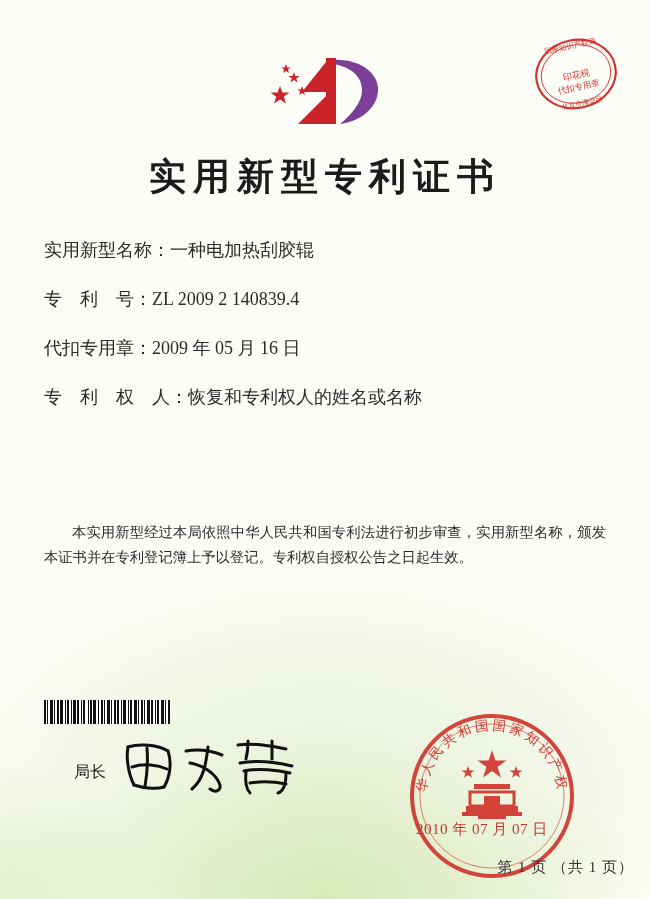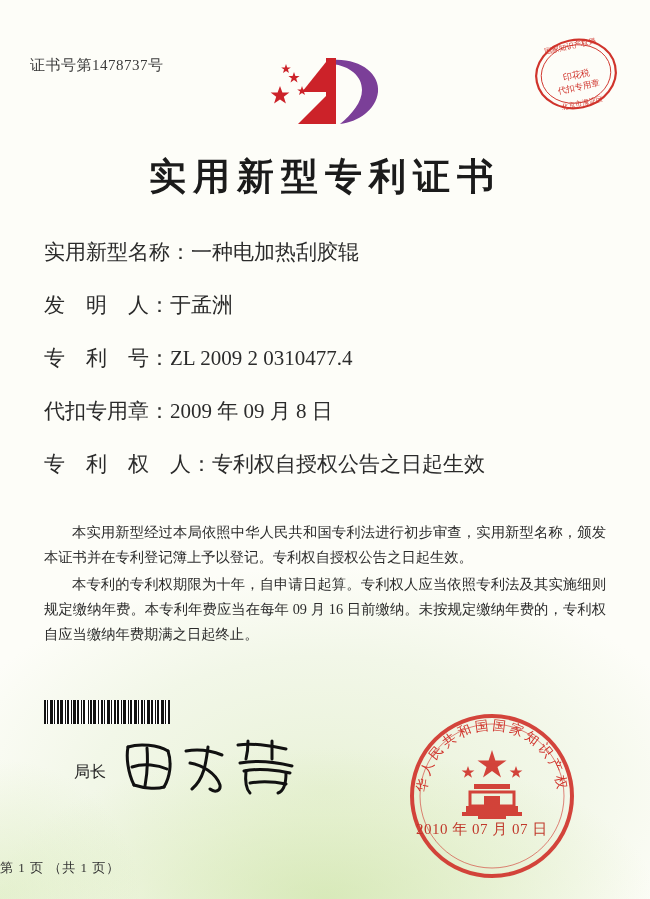--- a/index.html
+++ b/index.html
@@ -83,21 +83,21 @@
   }
 
   
   .fields {
     position: absolute;
     left: 44px;
     top: 238px;
     width: 560px;
   }
   .field-row {
-    font-size: 21px;
+    font-size: 18px;
     color: #2b2b2b;
     margin-bottom: 25px;
     white-space: nowrap;
   }
   .field-label {
     display: inline-block;
   }
   .field-value {
     display: inline-block;
   }
@@ -166,35 +166,34 @@
     letter-spacing: 0.5px;
     font-family: "Liberation Serif", serif;
     white-space: nowrap;
   }
 
   
   .footer {
     position: absolute;
     left: 0; right: 16px;
     bottom: 22px;
-    text-align: left;
-    font-size: 13px;
+    text-align: right;
+    font-size: 15px;
     color: #333;
     letter-spacing: 1px;
   }
 </style>
 </head>
 <body>
 
 <div class="page">
 
   <div class="bottom-wash"></div>
   <div class="left-wash"></div>
 
-  <div class="cert-no">证书号第1478737号</div>
 
   <div class="logo">
     <svg viewBox="0 0 120 78" width="120" height="78" xmlns="http://www.w3.org/2000/svg">
 
       <path d="M64 8 C92 6, 112 22, 110 40 C108 58, 90 70, 72 72 C84 62, 94 50, 94 38 C94 24, 82 14, 64 12 Z" fill="#7b3f98"></path>
 
       <path d="M58 6 L68 6 L68 72 L58 72 Z" fill="#cc2229"></path>
       <path d="M58 10 L34 40 L58 40 Z" fill="#cc2229"></path>
       <path d="M58 44 L30 72 L58 72 Z" fill="#cc2229"></path>
 
@@ -220,36 +219,32 @@
     </svg>
   </div>
 
   <div class="doc-title">实用新型专利证书</div>
 
   <div class="fields">
     <div class="field-row">
       <span class="field-label">实用新型名称：</span><span class="field-value">一种电加热刮胶辊</span>
     </div>
     <div class="field-row">
-      <span class="field-label">发　明　人：</span><span class="field-value">于孟洲</span>
+      <span class="field-label">专　利　号：</span><span class="field-value">ZL 2009 2 140839.4</span>
     </div>
     <div class="field-row">
-      <span class="field-label">专　利　号：</span><span class="field-value">ZL 2009 2 0310477.4</span>
+      <span class="field-label">代扣专用章：</span><span class="field-value">2009 年 05 月 16 日</span>
     </div>
     <div class="field-row">
-      <span class="field-label">代扣专用章：</span><span class="field-value">2009 年 09 月 8 日</span>
-    </div>
-    <div class="field-row">
-      <span class="field-label">专　利　权　人：</span><span class="field-value">专利权自授权公告之日起生效</span>
+      <span class="field-label">专　利　权　人：</span><span class="field-value">恢复和专利权人的姓名或名称</span>
     </div>
   </div>
 
   <div class="body-text">
     <p>本实用新型经过本局依照中华人民共和国专利法进行初步审查，实用新型名称，颁发本证书并在专利登记簿上予以登记。专利权自授权公告之日起生效。</p>
-    <p>本专利的专利权期限为十年，自申请日起算。专利权人应当依照专利法及其实施细则规定缴纳年费。本专利年费应当在每年 09 月 16 日前缴纳。未按规定缴纳年费的，专利权自应当缴纳年费期满之日起终止。</p>
   </div>
 
   <div class="barcode">
     <i style="width:2px"></i><i style="width:1px;background:#fff"></i><i style="width:1px"></i><i style="width:2px;background:#fff"></i><i style="width:3px"></i><i style="width:1px;background:#fff"></i><i style="width:1px"></i><i style="width:2px;background:#fff"></i><i style="width:2px"></i><i style="width:1px;background:#fff"></i><i style="width:3px"></i><i style="width:2px;background:#fff"></i><i style="width:1px"></i><i style="width:1px;background:#fff"></i><i style="width:2px"></i><i style="width:2px;background:#fff"></i><i style="width:1px"></i><i style="width:1px;background:#fff"></i><i style="width:3px"></i><i style="width:1px;background:#fff"></i><i style="width:2px"></i><i style="width:2px;background:#fff"></i><i style="width:1px"></i><i style="width:1px;background:#fff"></i><i style="width:2px"></i><i style="width:3px;background:#fff"></i><i style="width:1px"></i><i style="width:1px;background:#fff"></i><i style="width:2px"></i><i style="width:1px;background:#fff"></i><i style="width:3px"></i><i style="width:2px;background:#fff"></i><i style="width:1px"></i><i style="width:2px;background:#fff"></i><i style="width:2px"></i><i style="width:1px;background:#fff"></i><i style="width:1px"></i><i style="width:2px;background:#fff"></i><i style="width:3px"></i><i style="width:1px;background:#fff"></i><i style="width:1px"></i><i style="width:2px;background:#fff"></i><i style="width:2px"></i><i style="width:1px;background:#fff"></i><i style="width:2px"></i><i style="width:2px;background:#fff"></i><i style="width:1px"></i><i style="width:1px;background:#fff"></i><i style="width:3px"></i><i style="width:2px;background:#fff"></i><i style="width:1px"></i><i style="width:1px;background:#fff"></i><i style="width:2px"></i><i style="width:2px;background:#fff"></i><i style="width:3px"></i><i style="width:1px;background:#fff"></i><i style="width:1px"></i><i style="width:2px;background:#fff"></i><i style="width:2px"></i><i style="width:1px;background:#fff"></i><i style="width:1px"></i><i style="width:2px;background:#fff"></i><i style="width:3px"></i><i style="width:1px;background:#fff"></i><i style="width:2px"></i><i style="width:2px;background:#fff"></i><i style="width:1px"></i><i style="width:1px;background:#fff"></i><i style="width:2px"></i><i style="width:2px;background:#fff"></i><i style="width:3px"></i><i style="width:1px;background:#fff"></i><i style="width:1px"></i><i style="width:2px;background:#fff"></i><i style="width:2px"></i>
   </div>
 
   <div class="sig-label">局长</div>
   <div class="signature">
     <svg viewBox="0 0 190 66" width="190" height="66" xmlns="http://www.w3.org/2000/svg">
       <g fill="none" stroke="#111" stroke-width="3" stroke-linecap="round" stroke-linejoin="round">

